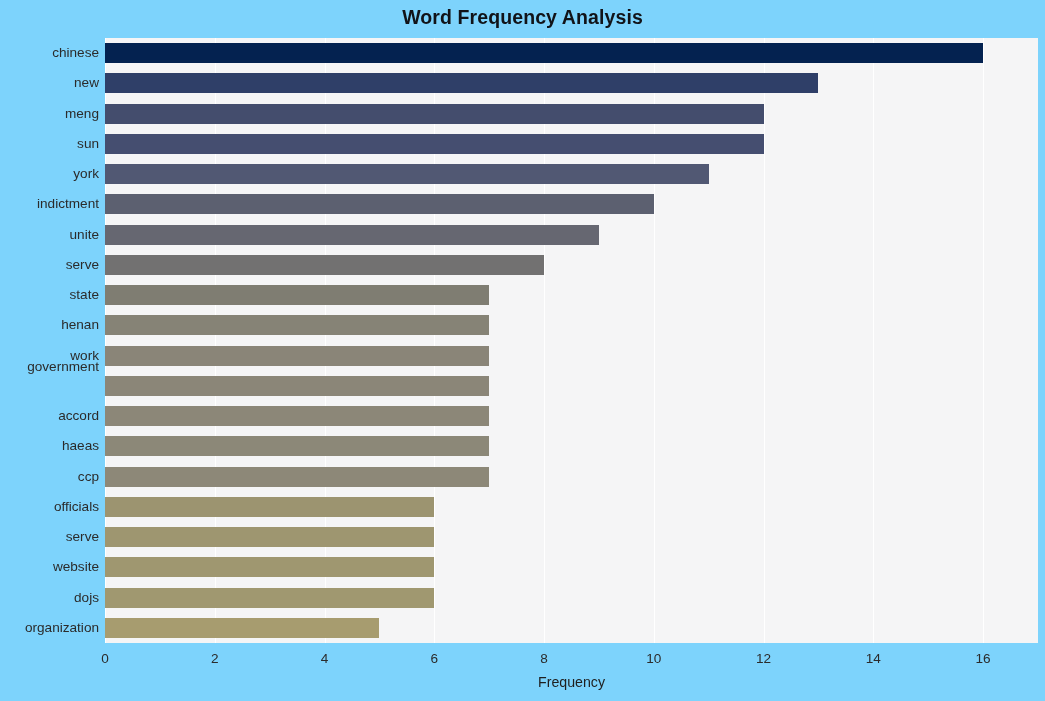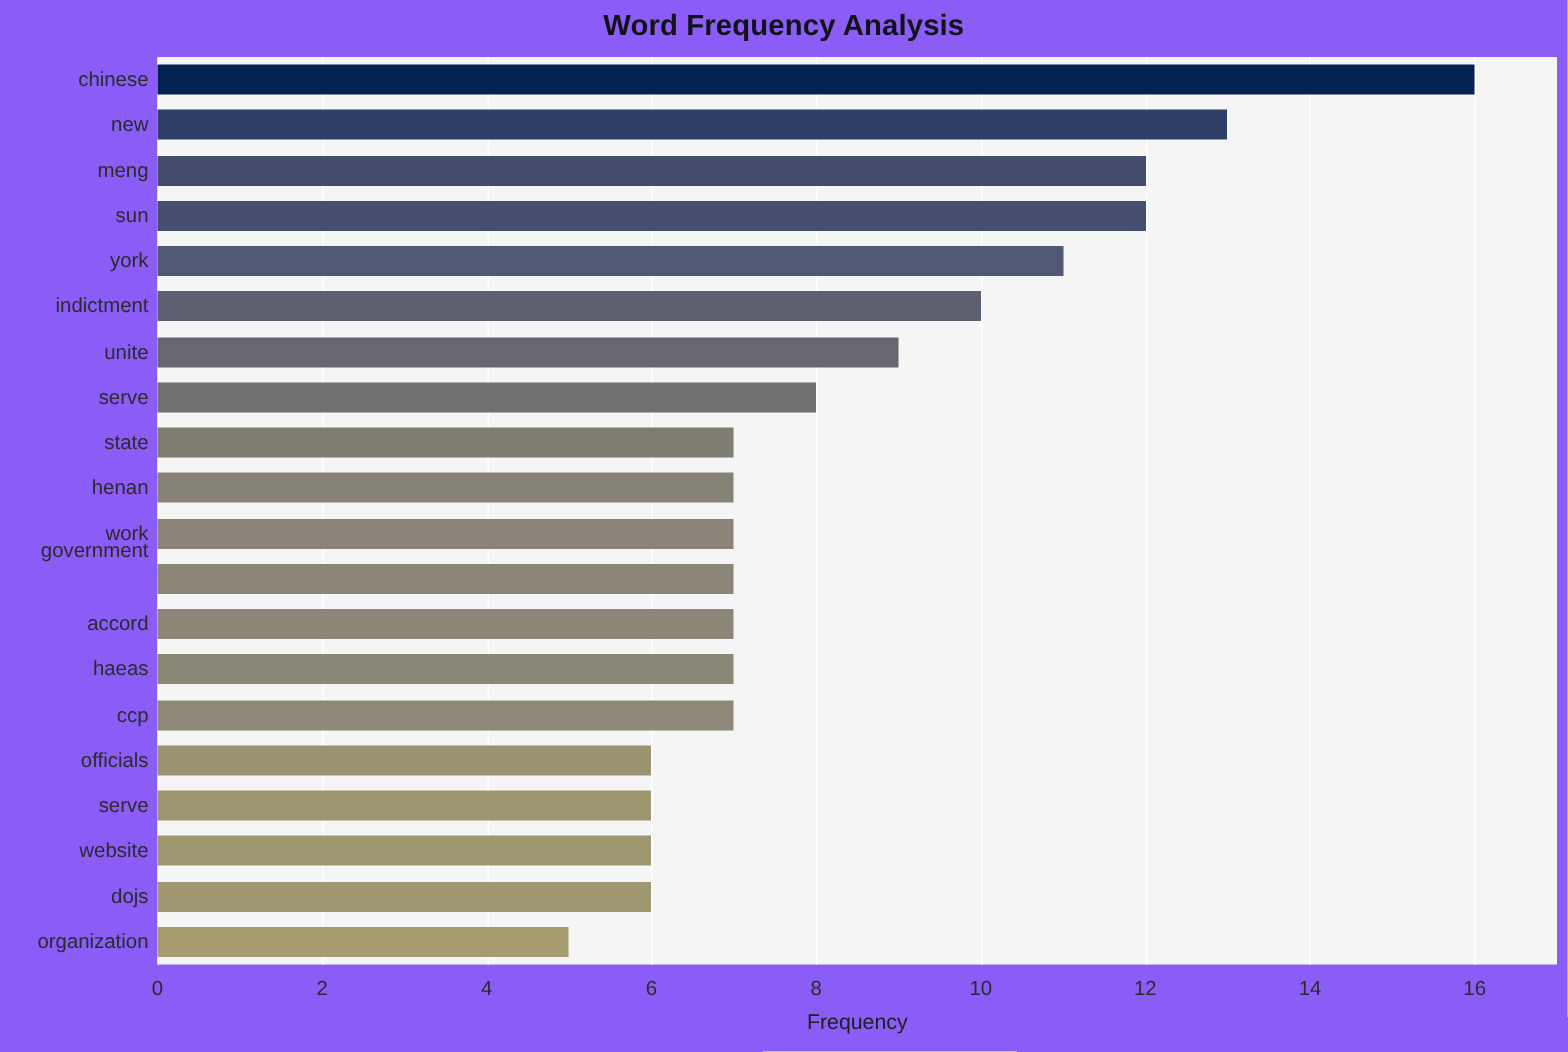--- a/index.html
+++ b/index.html
@@ -117,21 +117,21 @@
     width: 933px;
     text-align: center;
     font-size: 14.2px;
     color: #1f1f1f;
     font-family: "Liberation Sans", sans-serif;
   }
 </style>
 </head>
 <body>
 
-<div id="figure" style="background: #8b5cf6;">
+<div id="figure" style="background: #7dd3fc;">
 
   <div id="chart-title">Word Frequency Analysis</div>
 
   <div id="plot-area" style="background: rgb(245, 245, 246);">
     <div id="gridlines">
         <div class="gridline-v" style="left: 0px; background: rgb(255, 255, 255);"></div>
         <div class="gridline-v" style="left: 109.765px; background: rgb(255, 255, 255);"></div>
         <div class="gridline-v" style="left: 219.529px; background: rgb(255, 255, 255);"></div>
         <div class="gridline-v" style="left: 329.294px; background: rgb(255, 255, 255);"></div>
         <div class="gridline-v" style="left: 439.059px; background: rgb(255, 255, 255);"></div>

